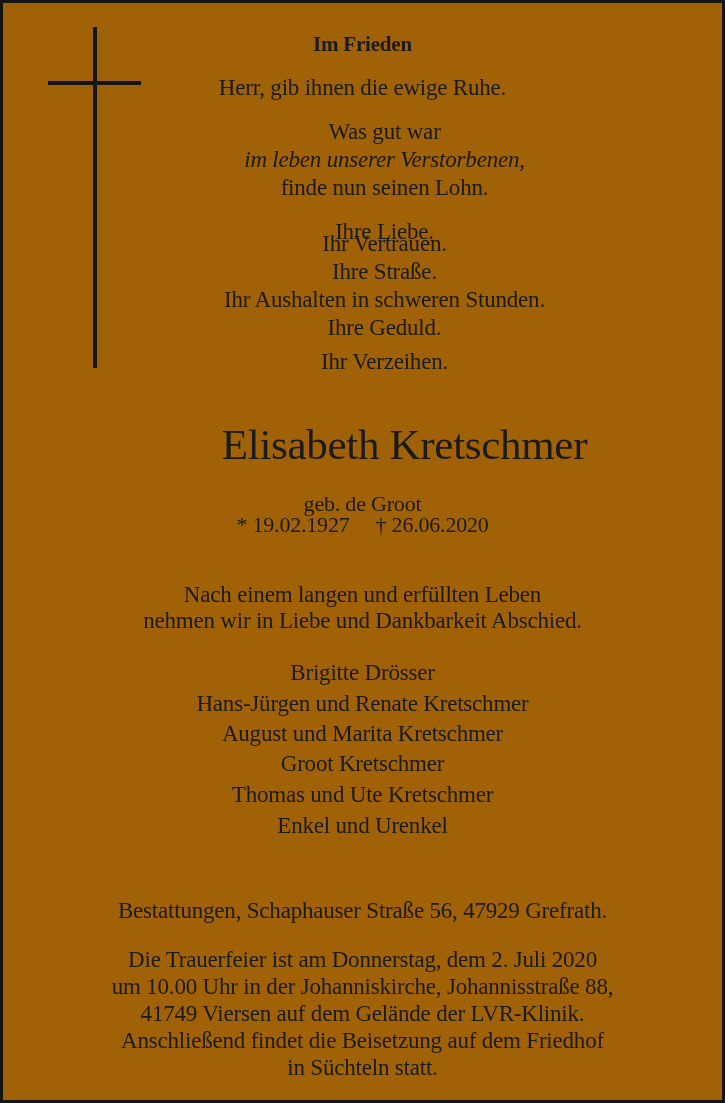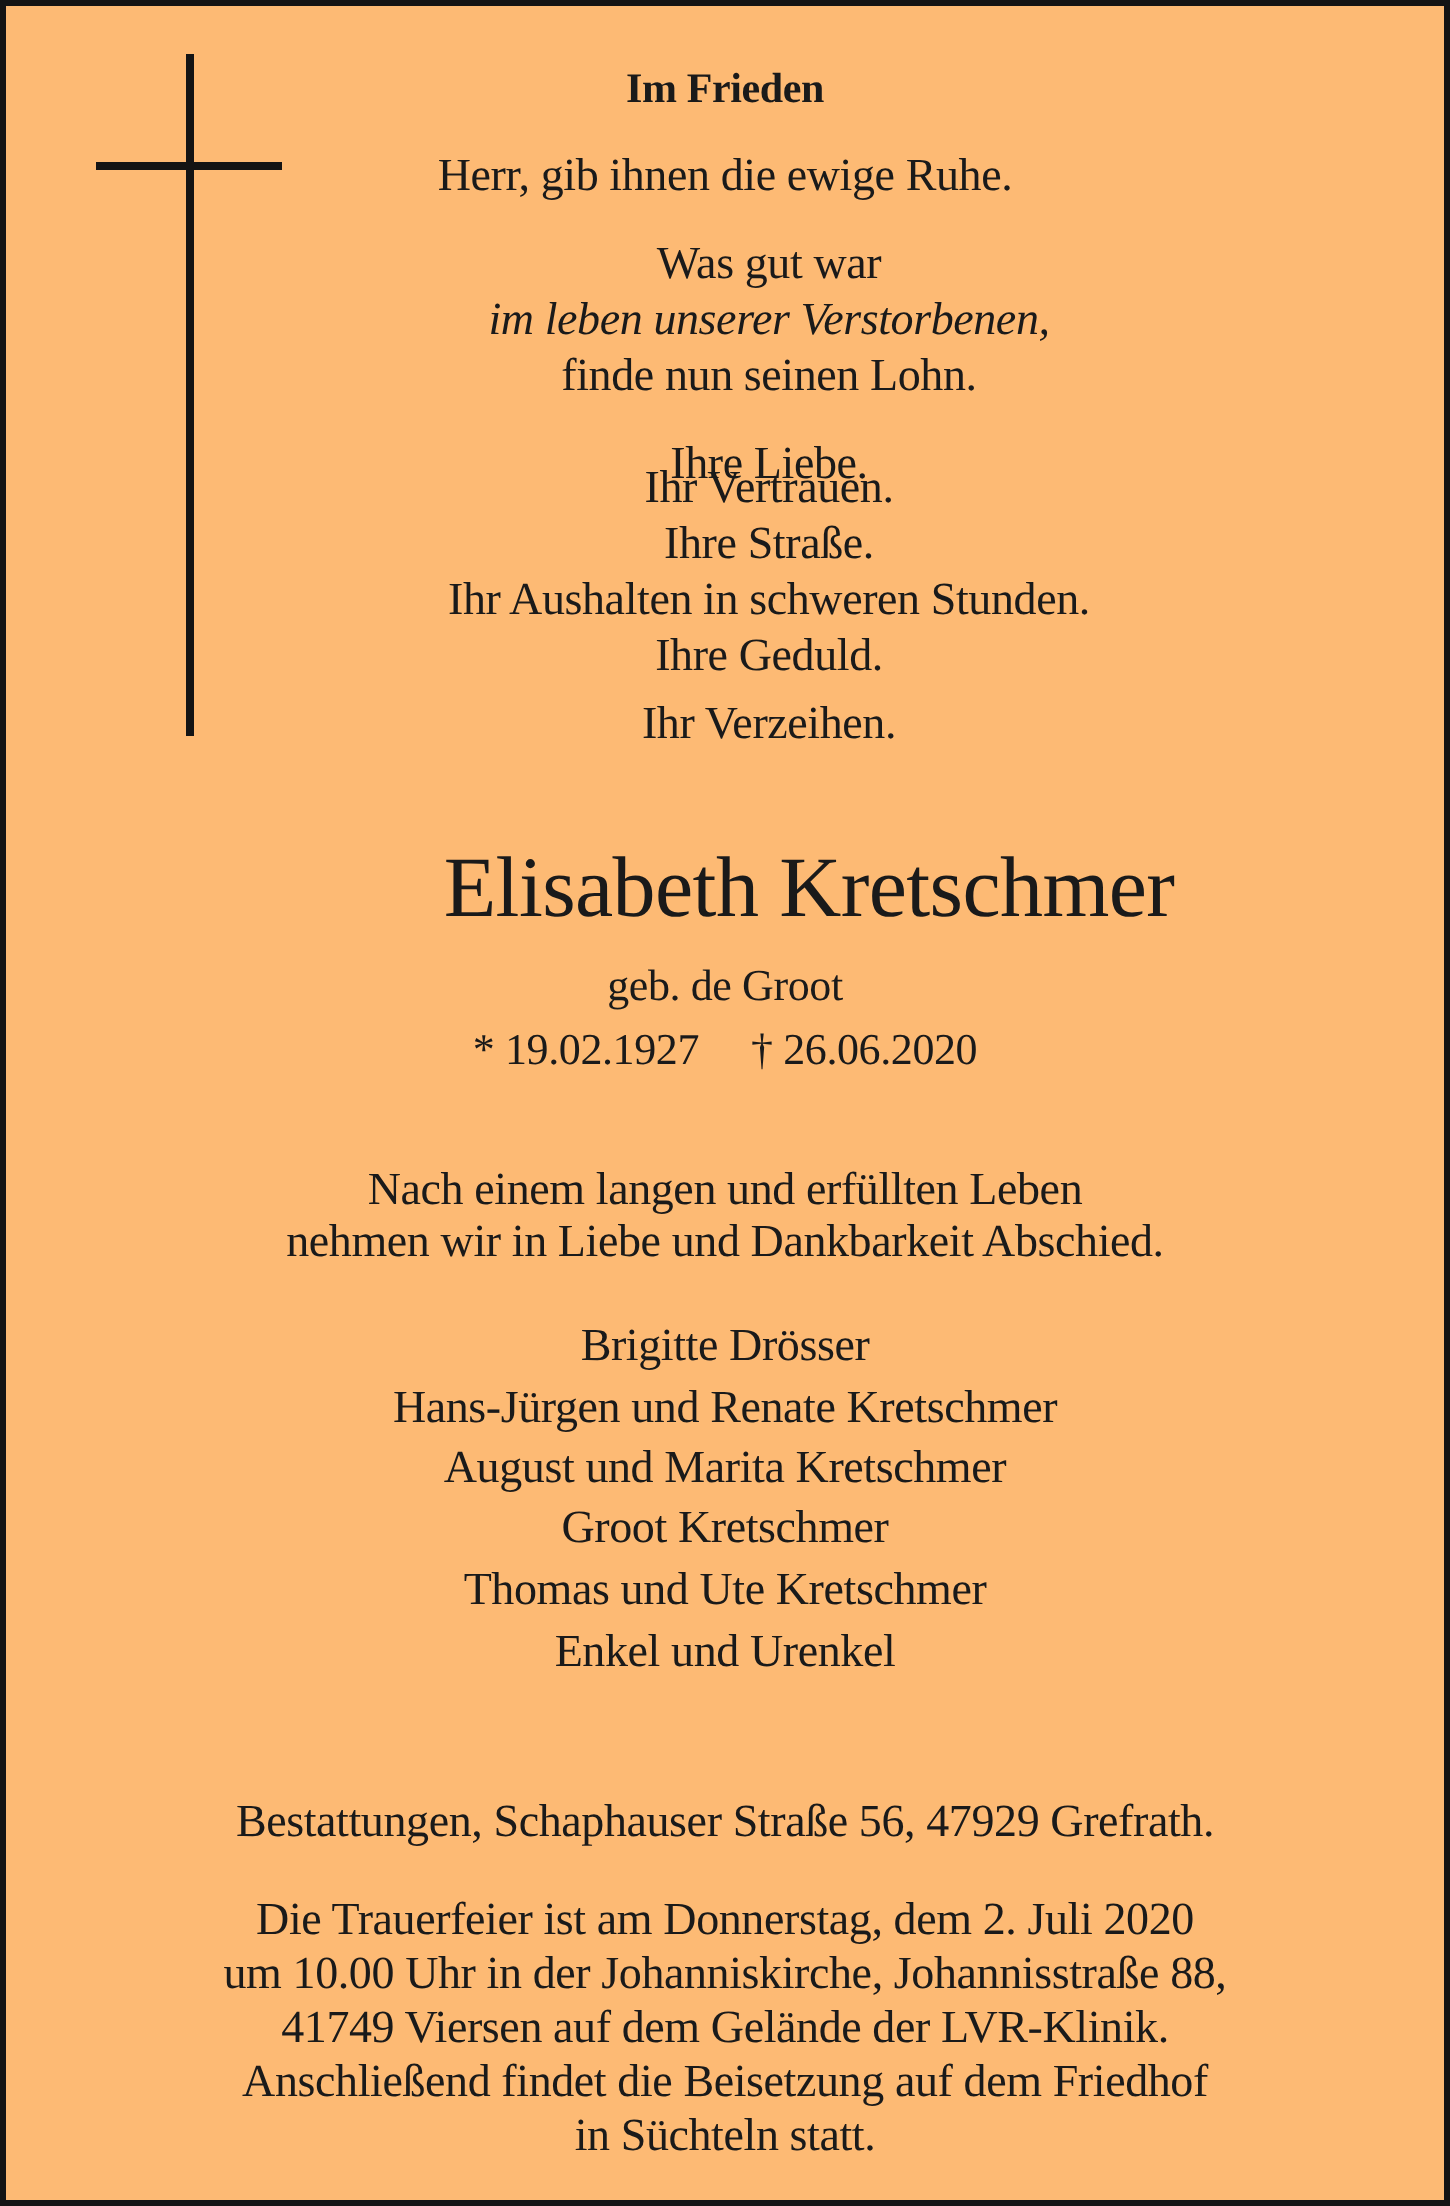--- a/index.html
+++ b/index.html
@@ -6,21 +6,21 @@
       margin: 0;
       padding: 0;
       background: #ffffff;
     }
     .page {
       position: relative;
       width: 725px;
       height: 1103px;
       box-sizing: border-box;
       border: 3px solid #141414;
-      background: #fdba74;
+      background: #a16207;
       overflow: hidden;
       color: #1a1a1a;
       font-family: "Liberation Serif", "DejaVu Serif", serif;
     }
     .cross-v {
       position: absolute;
       left: 90px;
       top: 24px;
       width: 3.5px;
       height: 341px;
@@ -77,21 +77,21 @@
     <div class="line" style="top:172px;">finde nun seinen Lohn.</div>
     <div class="line" style="top:216px;">Ihre Liebe.</div>
     <div class="line" style="top:228px;">Ihr Vertrauen.</div>
     <div class="line" style="top:256px;">Ihre Straße.</div>
     <div class="line" style="top:284px;">Ihr Aushalten in schweren Stunden.</div>
     <div class="line" style="top:312px;">Ihre Geduld.</div>
     <div class="line" style="top:346px;">Ihr Verzeihen.</div>
   </div>
 
   <div class="line name" style="top:418px;padding-left:42px;">Elisabeth Kretschmer</div>
-  <div class="line sub" style="top:477px;">geb. de Groot</div>
+  <div class="line sub" style="top:488px;">geb. de Groot</div>
   <div class="line sub" style="top:509px;">
     <span>* 19.02.1927</span><span style="display:inline-block;width:26px;"></span><span>† 26.06.2020</span>
   </div>
 
   <div class="line" style="top:579px;">Nach einem langen und erfüllten Leben</div>
   <div class="line" style="top:605px;">nehmen wir in Liebe und Dankbarkeit Abschied.</div>
 
   <div>
     <div class="line" style="top:657px;">Brigitte Drösser</div>
     <div class="line" style="top:688px;">Hans-Jürgen und Renate Kretschmer</div>

